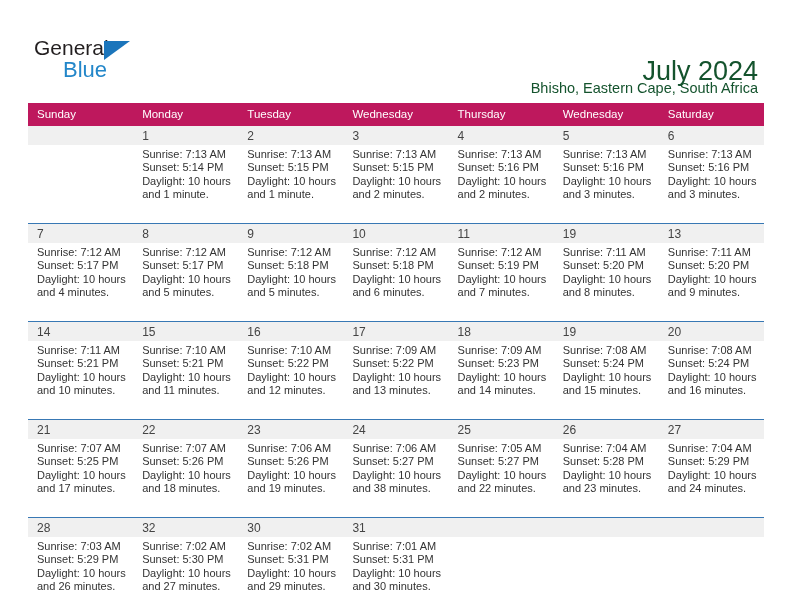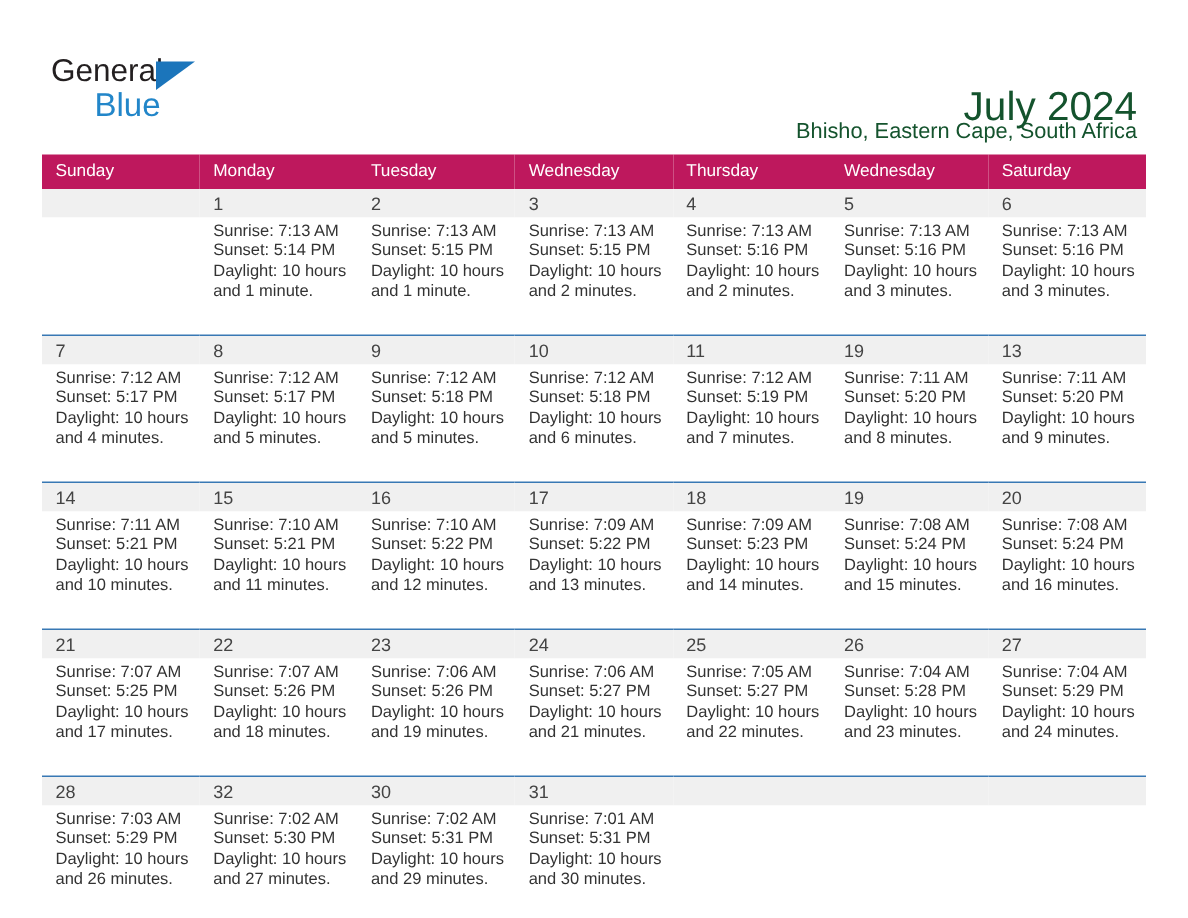--- a/index.html
+++ b/index.html
@@ -376,21 +376,21 @@
           <td>
             <span class="line">Sunrise: 7:06 AM</span>
             <span class="line">Sunset: 5:26 PM</span>
             <span class="line">Daylight: 10 hours</span>
             <span class="line">and 19 minutes.</span>
           </td>
           <td>
             <span class="line">Sunrise: 7:06 AM</span>
             <span class="line">Sunset: 5:27 PM</span>
             <span class="line">Daylight: 10 hours</span>
-            <span class="line">and 21 minutes.</span>
+            <span class="line">and 38 minutes.</span>
           </td>
           <td>
             <span class="line">Sunrise: 7:05 AM</span>
             <span class="line">Sunset: 5:27 PM</span>
             <span class="line">Daylight: 10 hours</span>
             <span class="line">and 22 minutes.</span>
           </td>
           <td>
             <span class="line">Sunrise: 7:04 AM</span>
             <span class="line">Sunset: 5:28 PM</span>

